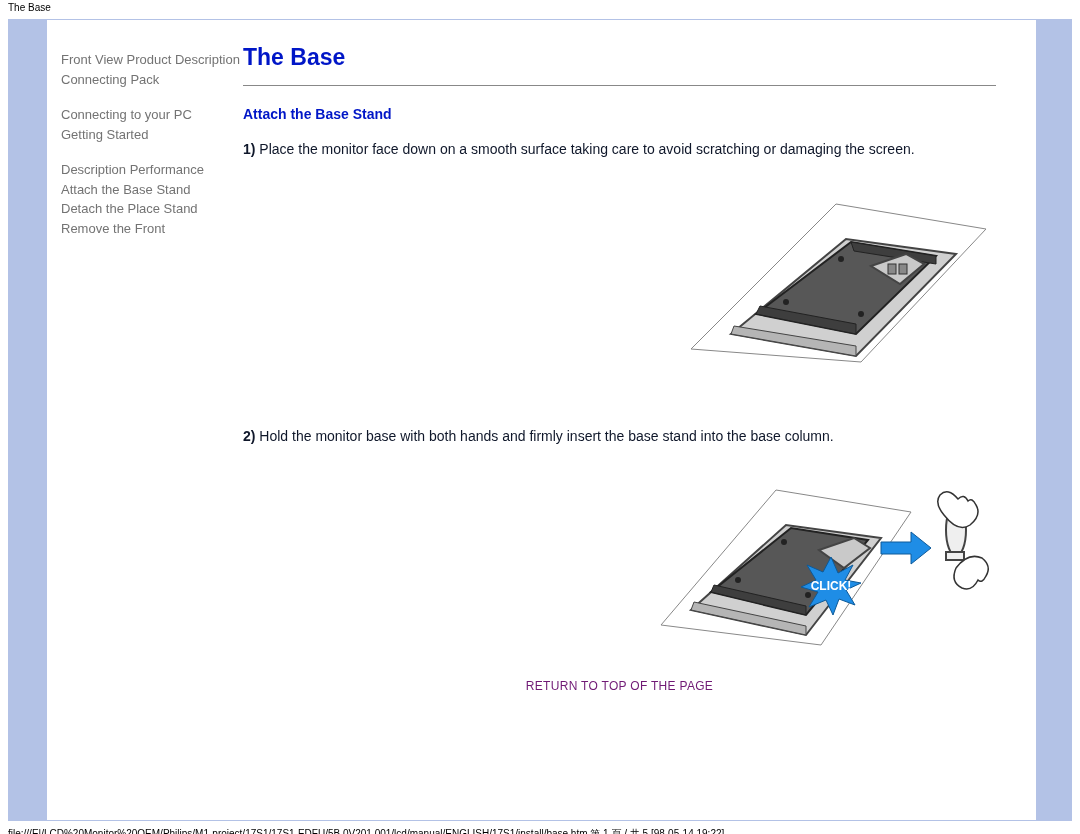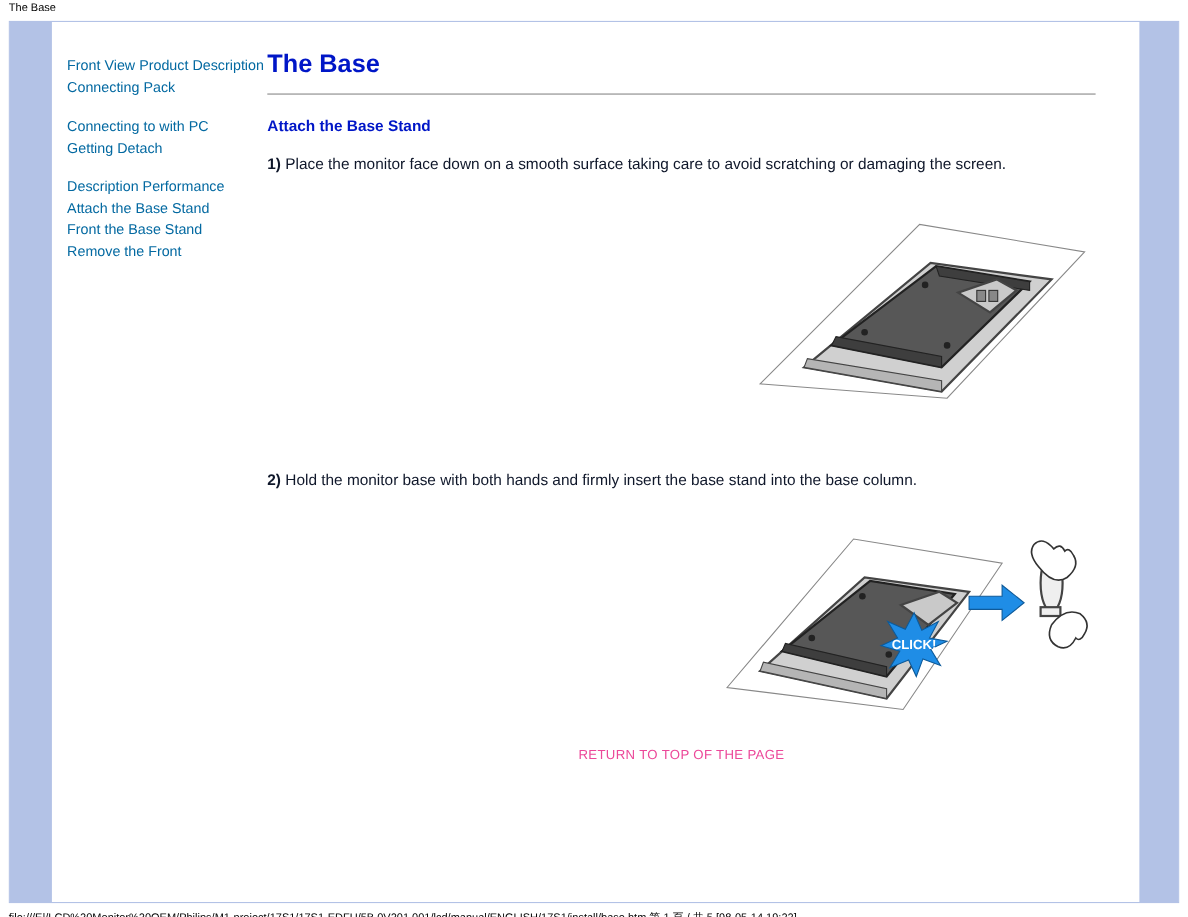--- a/index.html
+++ b/index.html
@@ -29,21 +29,21 @@
   .content-wrap {
     flex: 1;
     display: flex;
     padding: 24px 10px 10px 14px;
   }
   .sidebar {
     width: 182px;
     padding-top: 6px;
   }
   .sidebar a {
-    color: #0369a1;
+    color: #737373;
     text-decoration: none;
     font-size: 13px;
     line-height: 1.5;
   }
   .sidebar .nav-block {
     margin-bottom: 16px;
   }
   .main {
     flex: 1;
     padding-right: 30px;
@@ -77,21 +77,21 @@
     margin: 24px 0 60px 0;
   }
   .ill-svg {
     display: inline-block;
   }
   .return-link {
     text-align: center;
     margin-top: 20px;
   }
   .return-link a {
-    color: #ec4899;
+    color: #701a75;
     font-size: 12px;
     letter-spacing: 0.3px;
     text-decoration: none;
   }
   .right-rail {
     width: 34px;
     background: #b3c2e6;
     border-left: 1px solid #b3c2e6;
   }
   .footer-path {
@@ -109,27 +109,27 @@
   <div class="left-rail"></div>
 
   <div class="content-wrap">
 
     <div class="sidebar">
       <div class="nav-block">
         <a href="#">Front View Product Description</a><br>
         <a href="#">Connecting Pack</a>
       </div>
       <div class="nav-block">
-        <a href="#">Connecting to with PC</a><br>
-        <a href="#">Getting Detach</a>
+        <a href="#">Connecting to your PC</a><br>
+        <a href="#">Getting Started</a>
       </div>
       <div class="nav-block">
         <a href="#">Description Performance</a><br>
         <a href="#">Attach the Base Stand</a><br>
-        <a href="#">Front the Base Stand</a><br>
+        <a href="#">Detach the Place Stand</a><br>
         <a href="#">Remove the Front</a>
       </div>
     </div>
 
     <div class="main">
       <h1 class="page-title">The Base</h1>
       <hr class="title-rule">
 
       <div class="section-title">Attach the Base Stand</div>
 

